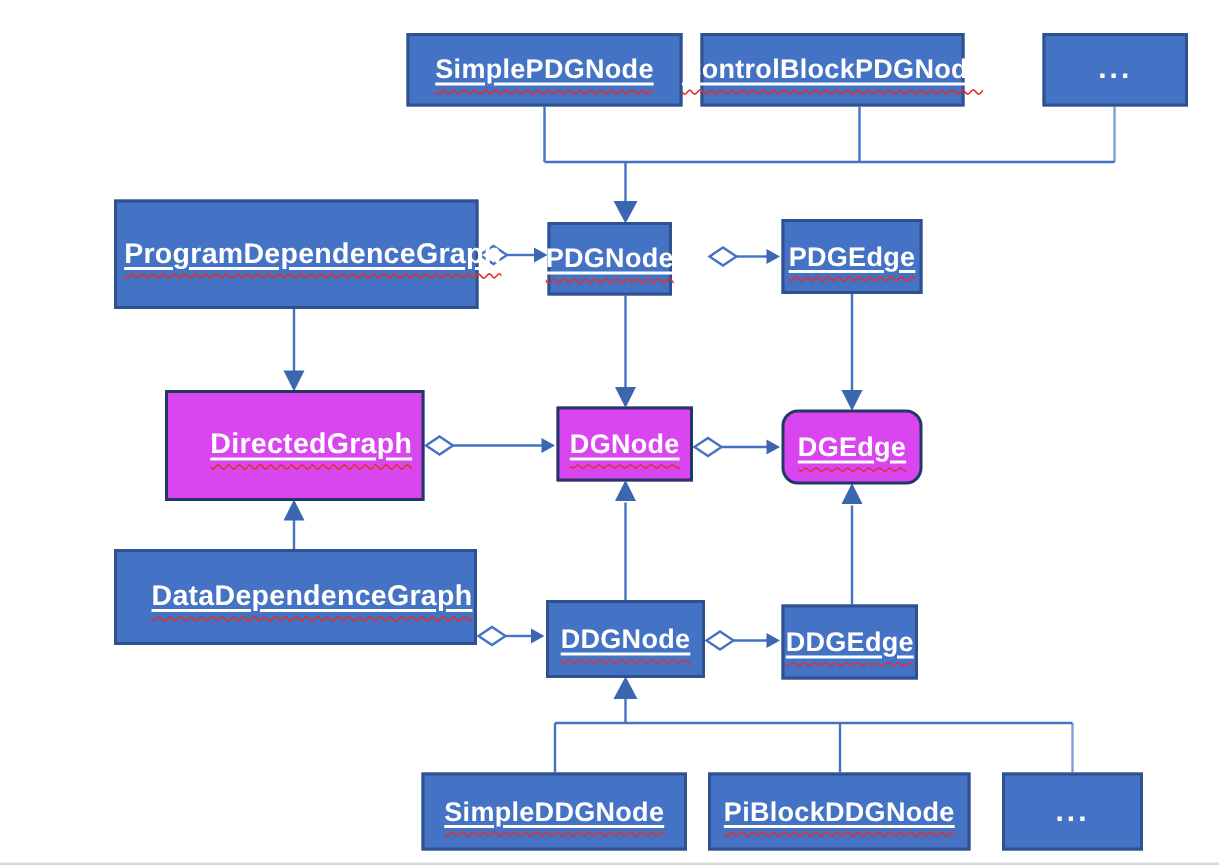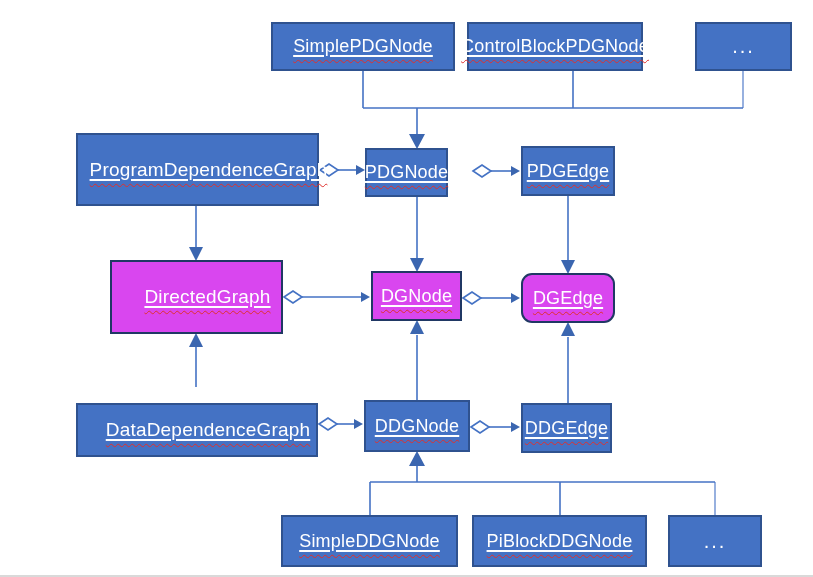--- a/index.html
+++ b/index.html
@@ -3,21 +3,21 @@
 <meta charset="utf-8">
 <style>
   html,body{margin:0;padding:0;background:#ffffff;}
   .canvas{
     position:relative;width:813px;height:577px;background:#ffffff;overflow:hidden;
     font-family:"Liberation Sans","DejaVu Sans",sans-serif;
   }
   .box{
     position:absolute;display:flex;align-items:center;justify-content:center;
     box-sizing:border-box;text-align:center;
-    color:#ffffff;font-weight:normal;font-size:18px;letter-spacing:0.2px;
+    color:#ffffff;font-weight:bold;font-size:18px;letter-spacing:0.2px;
   }
   .box.blue{background:#4472C4;border:2px solid #2F528F;}
   .box.green{background:#d946ef;border:2px solid #203864;}
   .box.big{font-size:19px;padding-left:22px;}
   .ul{text-decoration:underline;text-decoration-color:#ffffff;text-decoration-thickness:2px;text-underline-offset:3px;}
   .sq{text-decoration:underline wavy #E0302D;text-decoration-thickness:1px;text-underline-offset:7px;}
   .dots{font-size:20px;letter-spacing:2px;}
   svg.wires{position:absolute;left:0;top:0;pointer-events:none;}
   .wire{stroke:#4472C4;stroke-width:1.6;fill:none;}
   .wire.light{stroke:#7E9DD7;}
@@ -140,21 +140,21 @@
   <div class="box green big" style="left:110px;top:260px;width:173px;height:74px;">
     <span class="ul"><span class="sq">DirectedGraph</span></span>
   </div>
   <div class="box green" style="left:371px;top:271px;width:91px;height:50px;">
     <span class="ul"><span class="sq">DGNode</span></span>
   </div>
   <div class="box green" style="left:521px;top:273px;width:94px;height:50px;border-radius:11px;">
     <span class="ul"><span class="sq">DGEdge</span></span>
   </div>
 
-  <div class="box blue big" style="left:76px;top:403px;width:242px;height:54px;">
+  <div class="box blue big" style="left:76px;top:366px;width:242px;height:64px;">
     <span class="ul"><span class="sq">DataDependenceGraph</span></span>
   </div>
   <div class="box blue" style="left:364px;top:400px;width:106px;height:52px;">
     <span class="ul"><span class="sq">DDGNode</span></span>
   </div>
   <div class="box blue" style="left:521px;top:403px;width:91px;height:50px;">
     <span class="ul"><span class="sq">DDGEdge</span></span>
   </div>
 
   <div class="box blue" style="left:281px;top:515px;width:177px;height:52px;">

